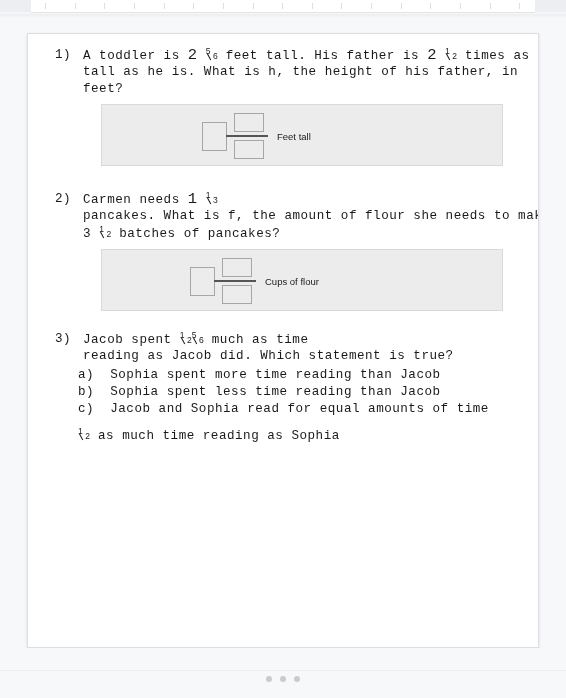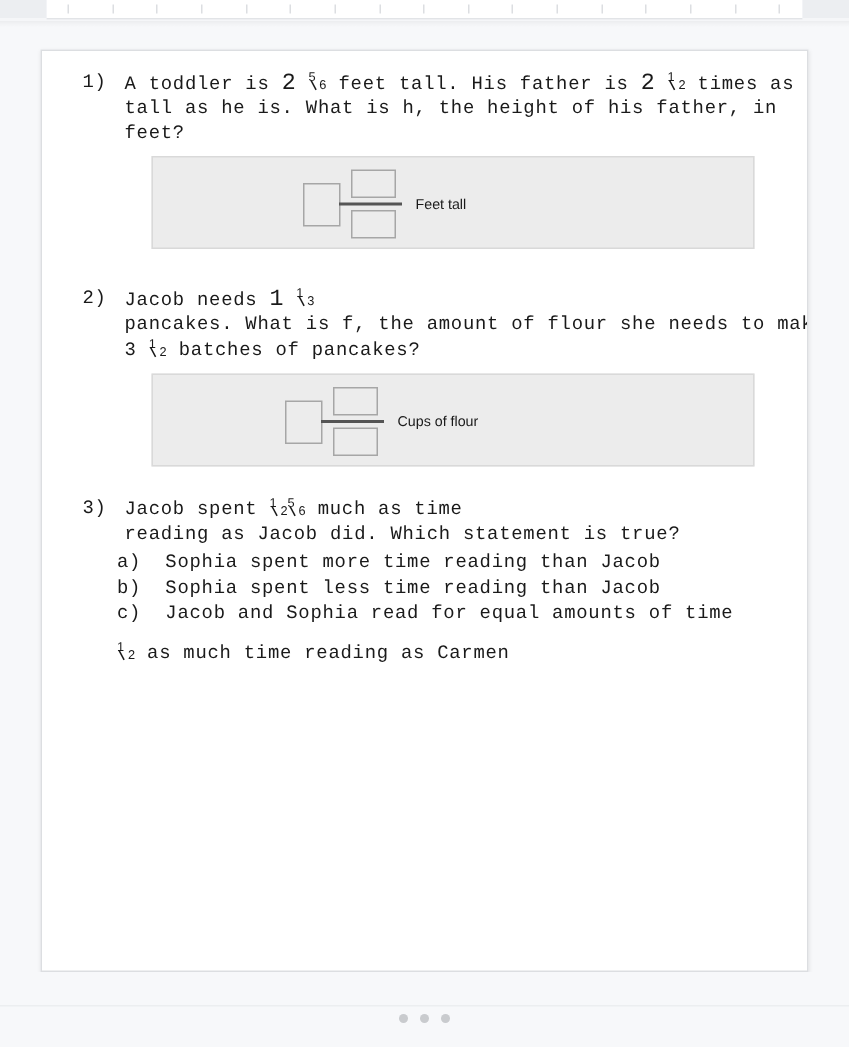--- a/index.html
+++ b/index.html
@@ -269,21 +269,21 @@
               <div class="fw-num"></div>
               <div class="fw-bar"></div>
               <div class="fw-den"></div>
             </div>
             <div class="unit-label">Feet tall</div>
           </div>
         </div>
       </div>
       <div class="question" style="top: 157px;">
         <div class="qnum" style="left: 27px; top: 0px;">2)</div>
-        <div class="qline" style="left: 55px; top: 0px;"><span>Jacob needs </span><span class="bignum">1</span><span> </span><span class="frac"><span class="num">1</span><span class="bar"></span><span class="den">3</span></span></div>
+        <div class="qline" style="left: 55px; top: 0px;"><span>Carmen needs </span><span class="bignum">1</span><span> </span><span class="frac"><span class="num">1</span><span class="bar"></span><span class="den">3</span></span></div>
         <div class="qline" style="left: 55px; top: 17px;"><span>pancakes. What is f, the amount of flour she needs to make</span></div>
         <div class="qline" style="left: 55px; top: 34px;"><span>3 </span><span class="frac"><span class="num">1</span><span class="bar"></span><span class="den">2</span></span><span> batches of pancakes?</span></div>
         <div class="answer-panel" style="left: 73px; top: 58px; width: 402px; height: 62px;">
           <div class="entry-row" style="left: 88px; top: 8px; justify-content: center;">
             <div class="whole-box"></div>
             <div class="fraction-widget">
               <div class="fw-num"></div>
               <div class="fw-bar"></div>
               <div class="fw-den"></div>
             </div>
@@ -291,21 +291,21 @@
           </div>
         </div>
       </div>
       <div class="question" style="top: 297px;">
         <div class="qnum" style="left: 27px; top: 0px;">3)</div>
         <div class="qline" style="left: 55px; top: 0px;"><span>Jacob spent </span><span class="frac"><span class="num">1</span><span class="bar"></span><span class="den">2</span></span><span class="frac"><span class="num">5</span><span class="bar"></span><span class="den">6</span></span><span> much as time</span></div>
         <div class="qline" style="left: 55px; top: 17px;"><span>reading as Jacob did. Which statement is true?</span></div>
         <div class="qline" style="left: 50px; top: 36px;"><span>a)  Sophia spent more time reading than Jacob</span></div>
         <div class="qline" style="left: 50px; top: 53px;"><span>b)  Sophia spent less time reading than Jacob</span></div>
         <div class="qline" style="left: 50px; top: 70px;"><span>c)  Jacob and Sophia read for equal amounts of time</span></div>
-        <div class="qline" style="left: 50px; top: 96px;"><span class="frac"><span class="num">1</span><span class="bar"></span><span class="den">2</span></span><span> as much time reading as Carmen</span></div>
+        <div class="qline" style="left: 50px; top: 96px;"><span class="frac"><span class="num">1</span><span class="bar"></span><span class="den">2</span></span><span> as much time reading as Sophia</span></div>
       </div>
     </div>
 </div>
 
 <div class="page-bg-band"></div>
 
 <div class="footer">
   <div class="dots" id="footer-dots">
       <span></span>
       <span></span>

